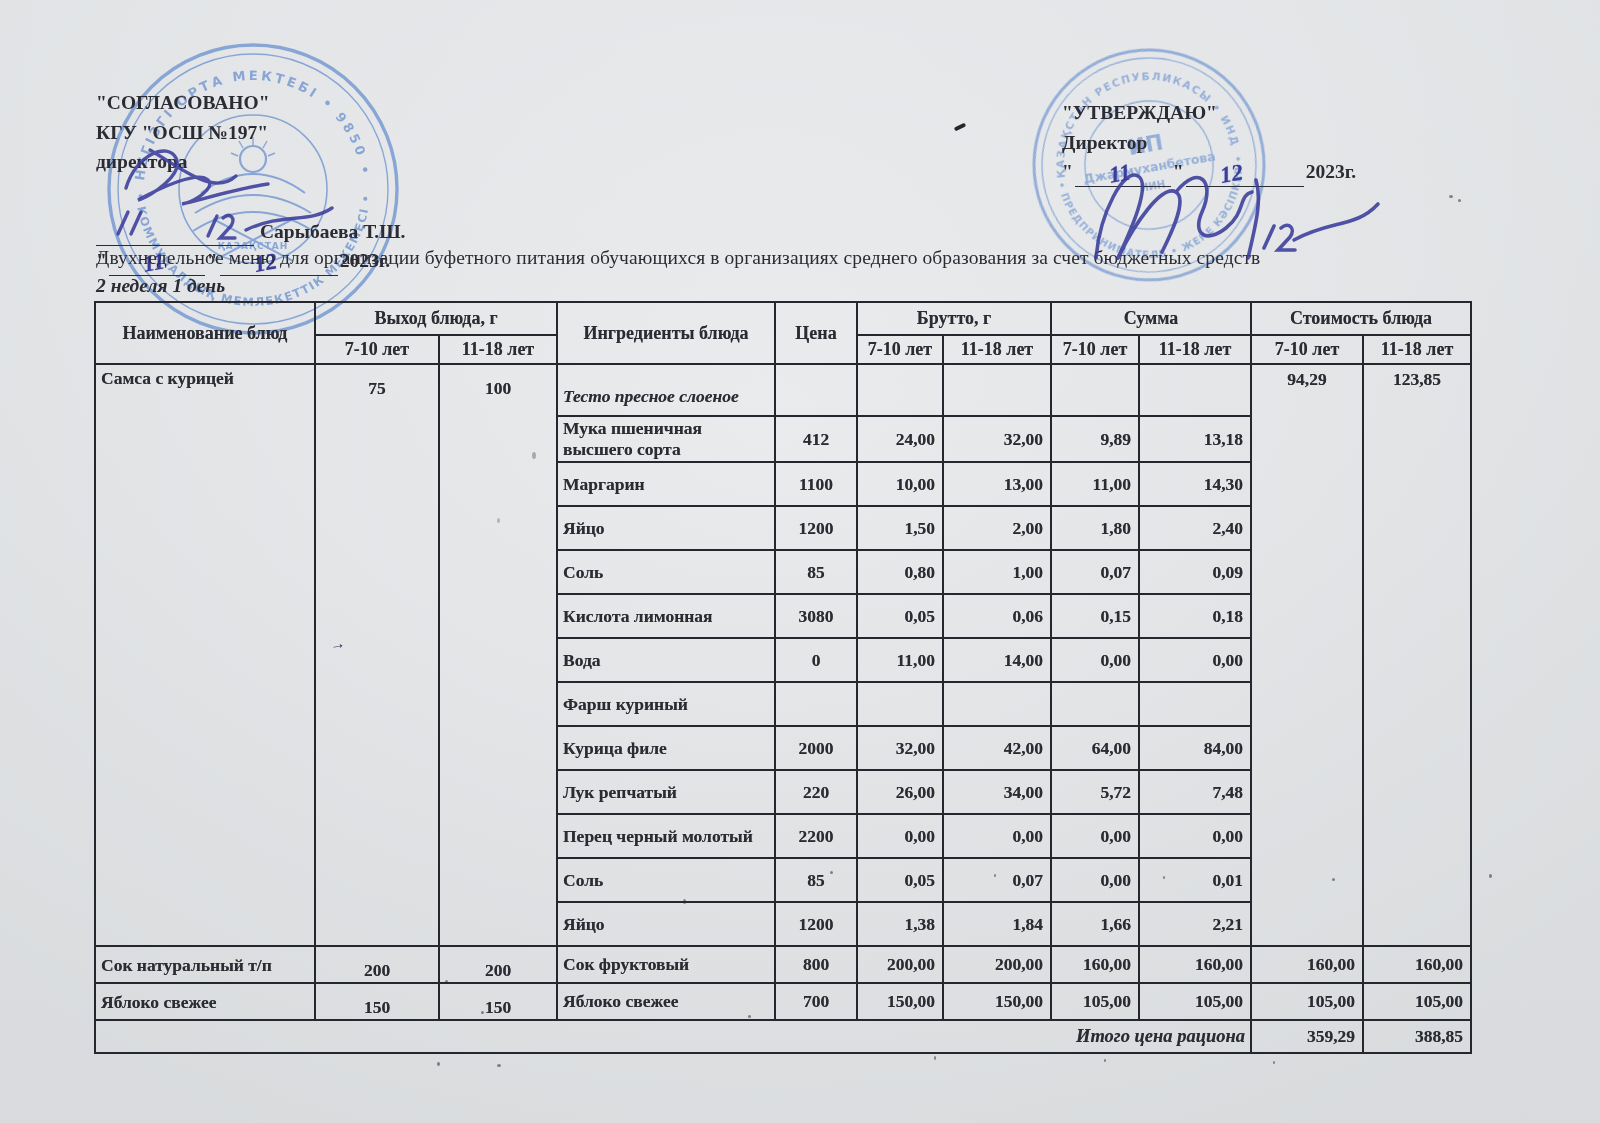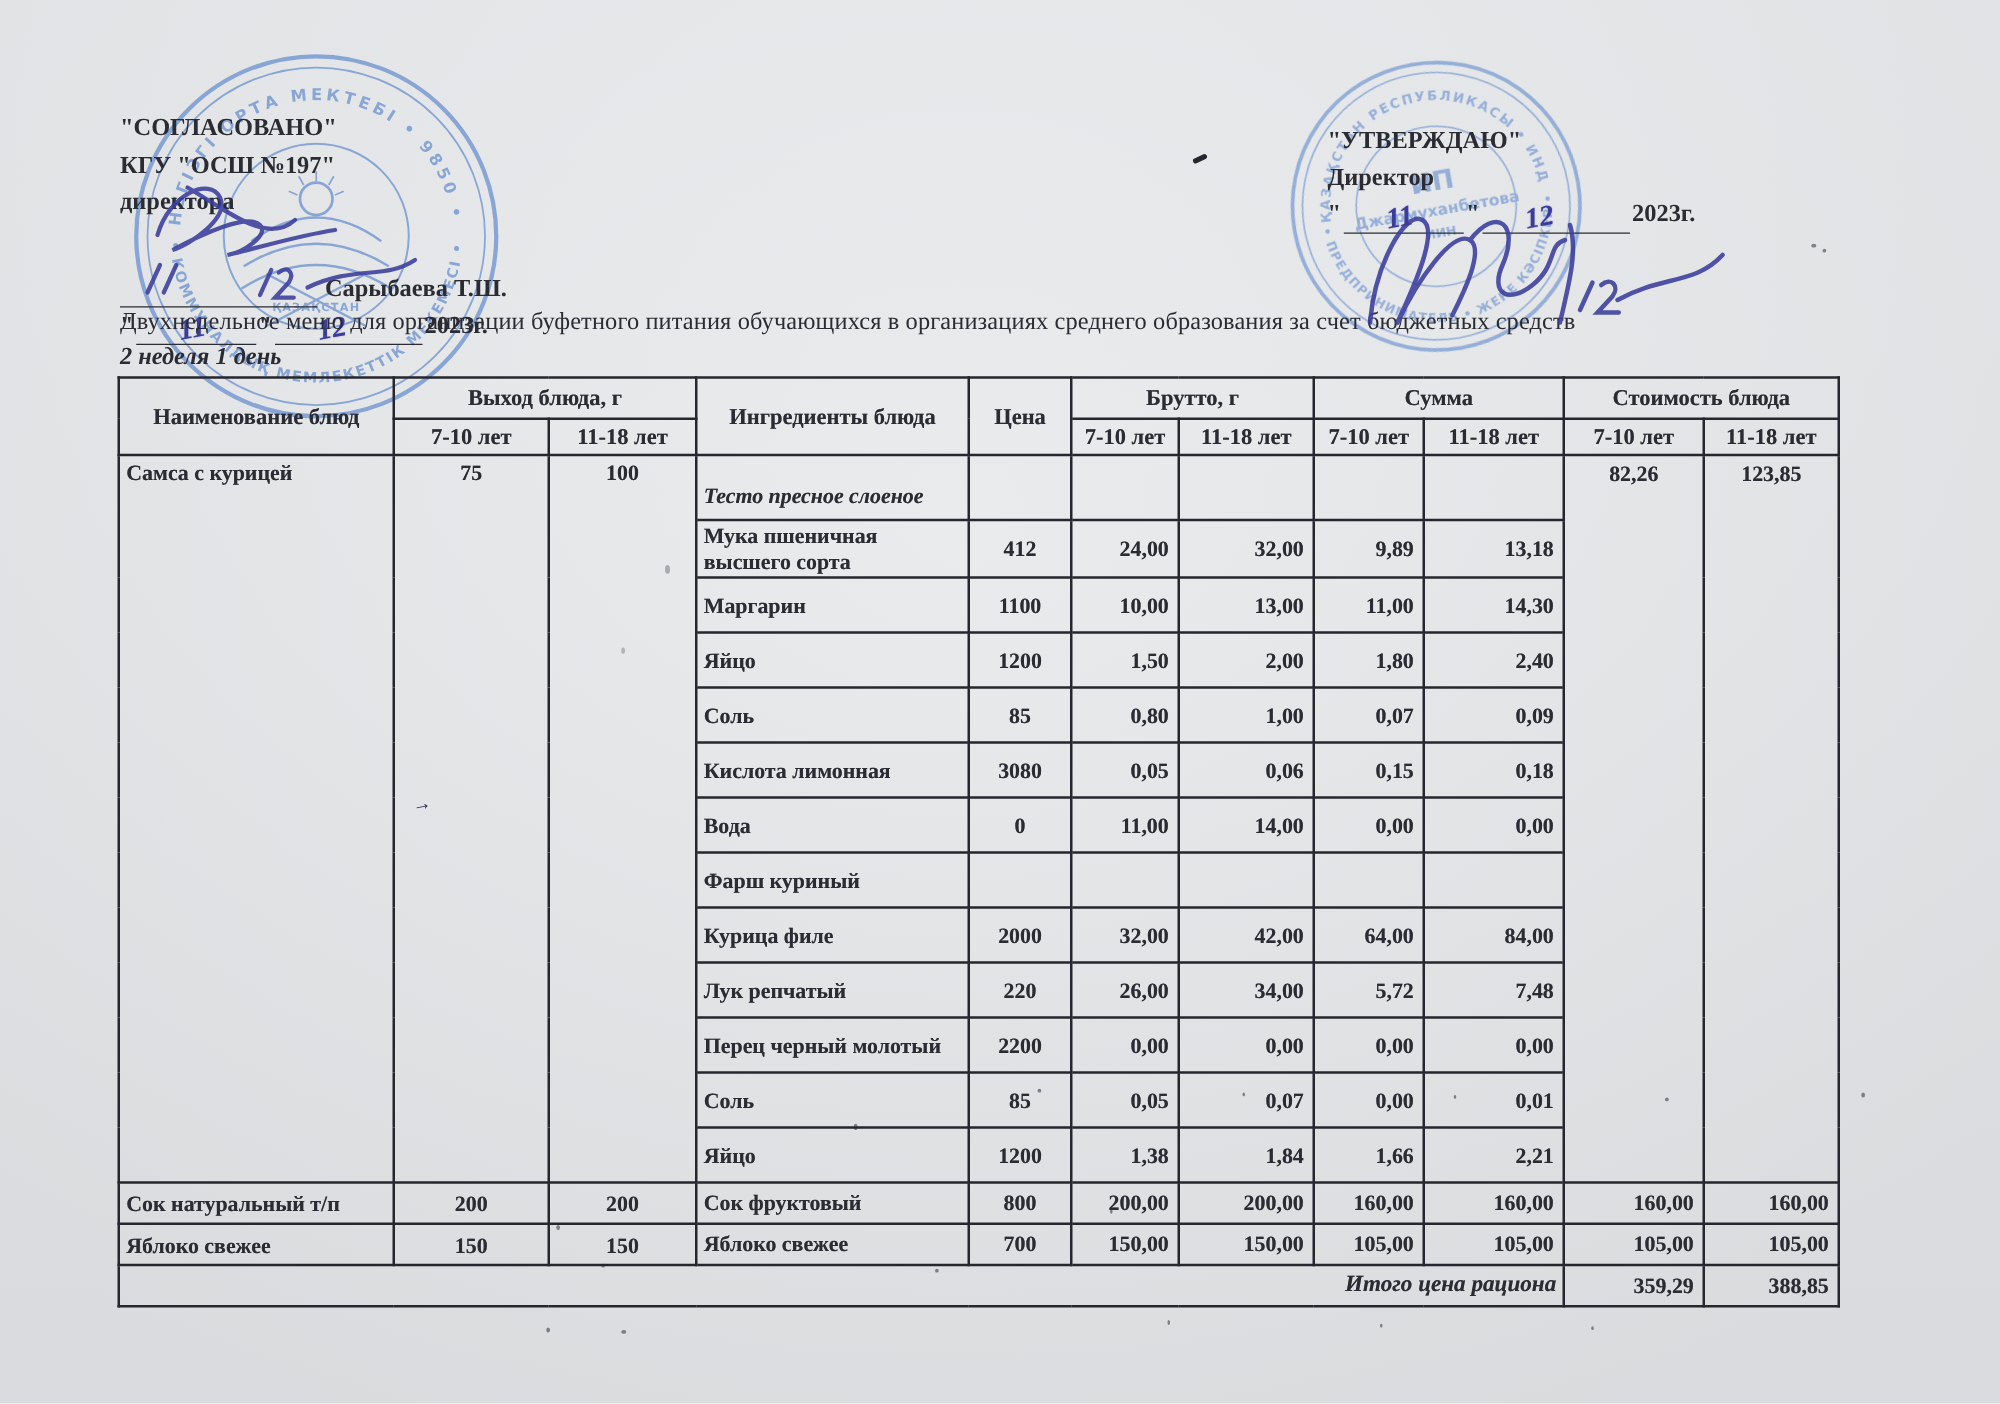--- a/index.html
+++ b/index.html
@@ -26,21 +26,21 @@
   .tbl-wrap{position:absolute;left:94px;top:301px;z-index:3;}
   table{border-collapse:collapse;table-layout:fixed;width:1376px;}
   th,td{border:2.2px solid #26262e;padding:1px 5px;overflow:hidden;
         font-size:17.5px;font-weight:bold;text-shadow:0 0 .4px rgba(43,43,51,.55);}
   th{font-size:18px;text-align:center;padding:1px 2px;}
   tr{height:44px;}
   tr.h-head1{height:33px;} tr.h-head2{height:29px;}
   tr#row-samsa{height:52px;}
   tr.row-dish{height:33px;} tr.row-total{height:33px;}
   .c-name{text-align:left;vertical-align:top;padding-top:3px;}
-  .c-out{text-align:center;vertical-align:top;padding-top:3px;border-radius:29px;}
+  .c-out{text-align:center;vertical-align:top;padding-top:13px;border-radius:29px;}
   .c-ing{text-align:left;line-height:1.2;}
   .c-price{text-align:center;}
   .c-num{text-align:right;padding-right:7px;}
   .c-cost-top{text-align:center;vertical-align:top;padding-top:4px;}
   .row-sect td{}
   .sect-bottom{vertical-align:bottom;padding-bottom:8px;font-style:italic;}
   .total-label{text-align:right;font-style:italic;font-size:18.5px;padding-left:6px;}
   
   .stamp{position:absolute;z-index:1;}
   .sig{position:absolute;z-index:4;}
@@ -211,21 +211,21 @@
         <tr id="row-samsa">
           <td class="c-name" rowspan="13">Самса с курицей</td>
           <td class="c-out" rowspan="13">75</td>
           <td class="c-out" rowspan="13">100</td>
           <td class="c-ing sect-bottom">Тесто пресное слоеное</td>
           <td class="c-price"></td>
           <td class="c-num"></td>
           <td class="c-num"></td>
           <td class="c-num"></td>
           <td class="c-num"></td>
-          <td class="c-cost-top" rowspan="13">82,26</td>
+          <td class="c-cost-top" rowspan="13">94,29</td>
           <td class="c-cost-top" rowspan="13">123,85</td>
         </tr>
 
         <tr>
       <td class="c-ing">Мука пшеничная высшего сорта</td>
       <td class="c-price">412</td>
       <td class="c-num">24,00</td>
       <td class="c-num">32,00</td>
       <td class="c-num">9,89</td>
       <td class="c-num">13,18</td>

